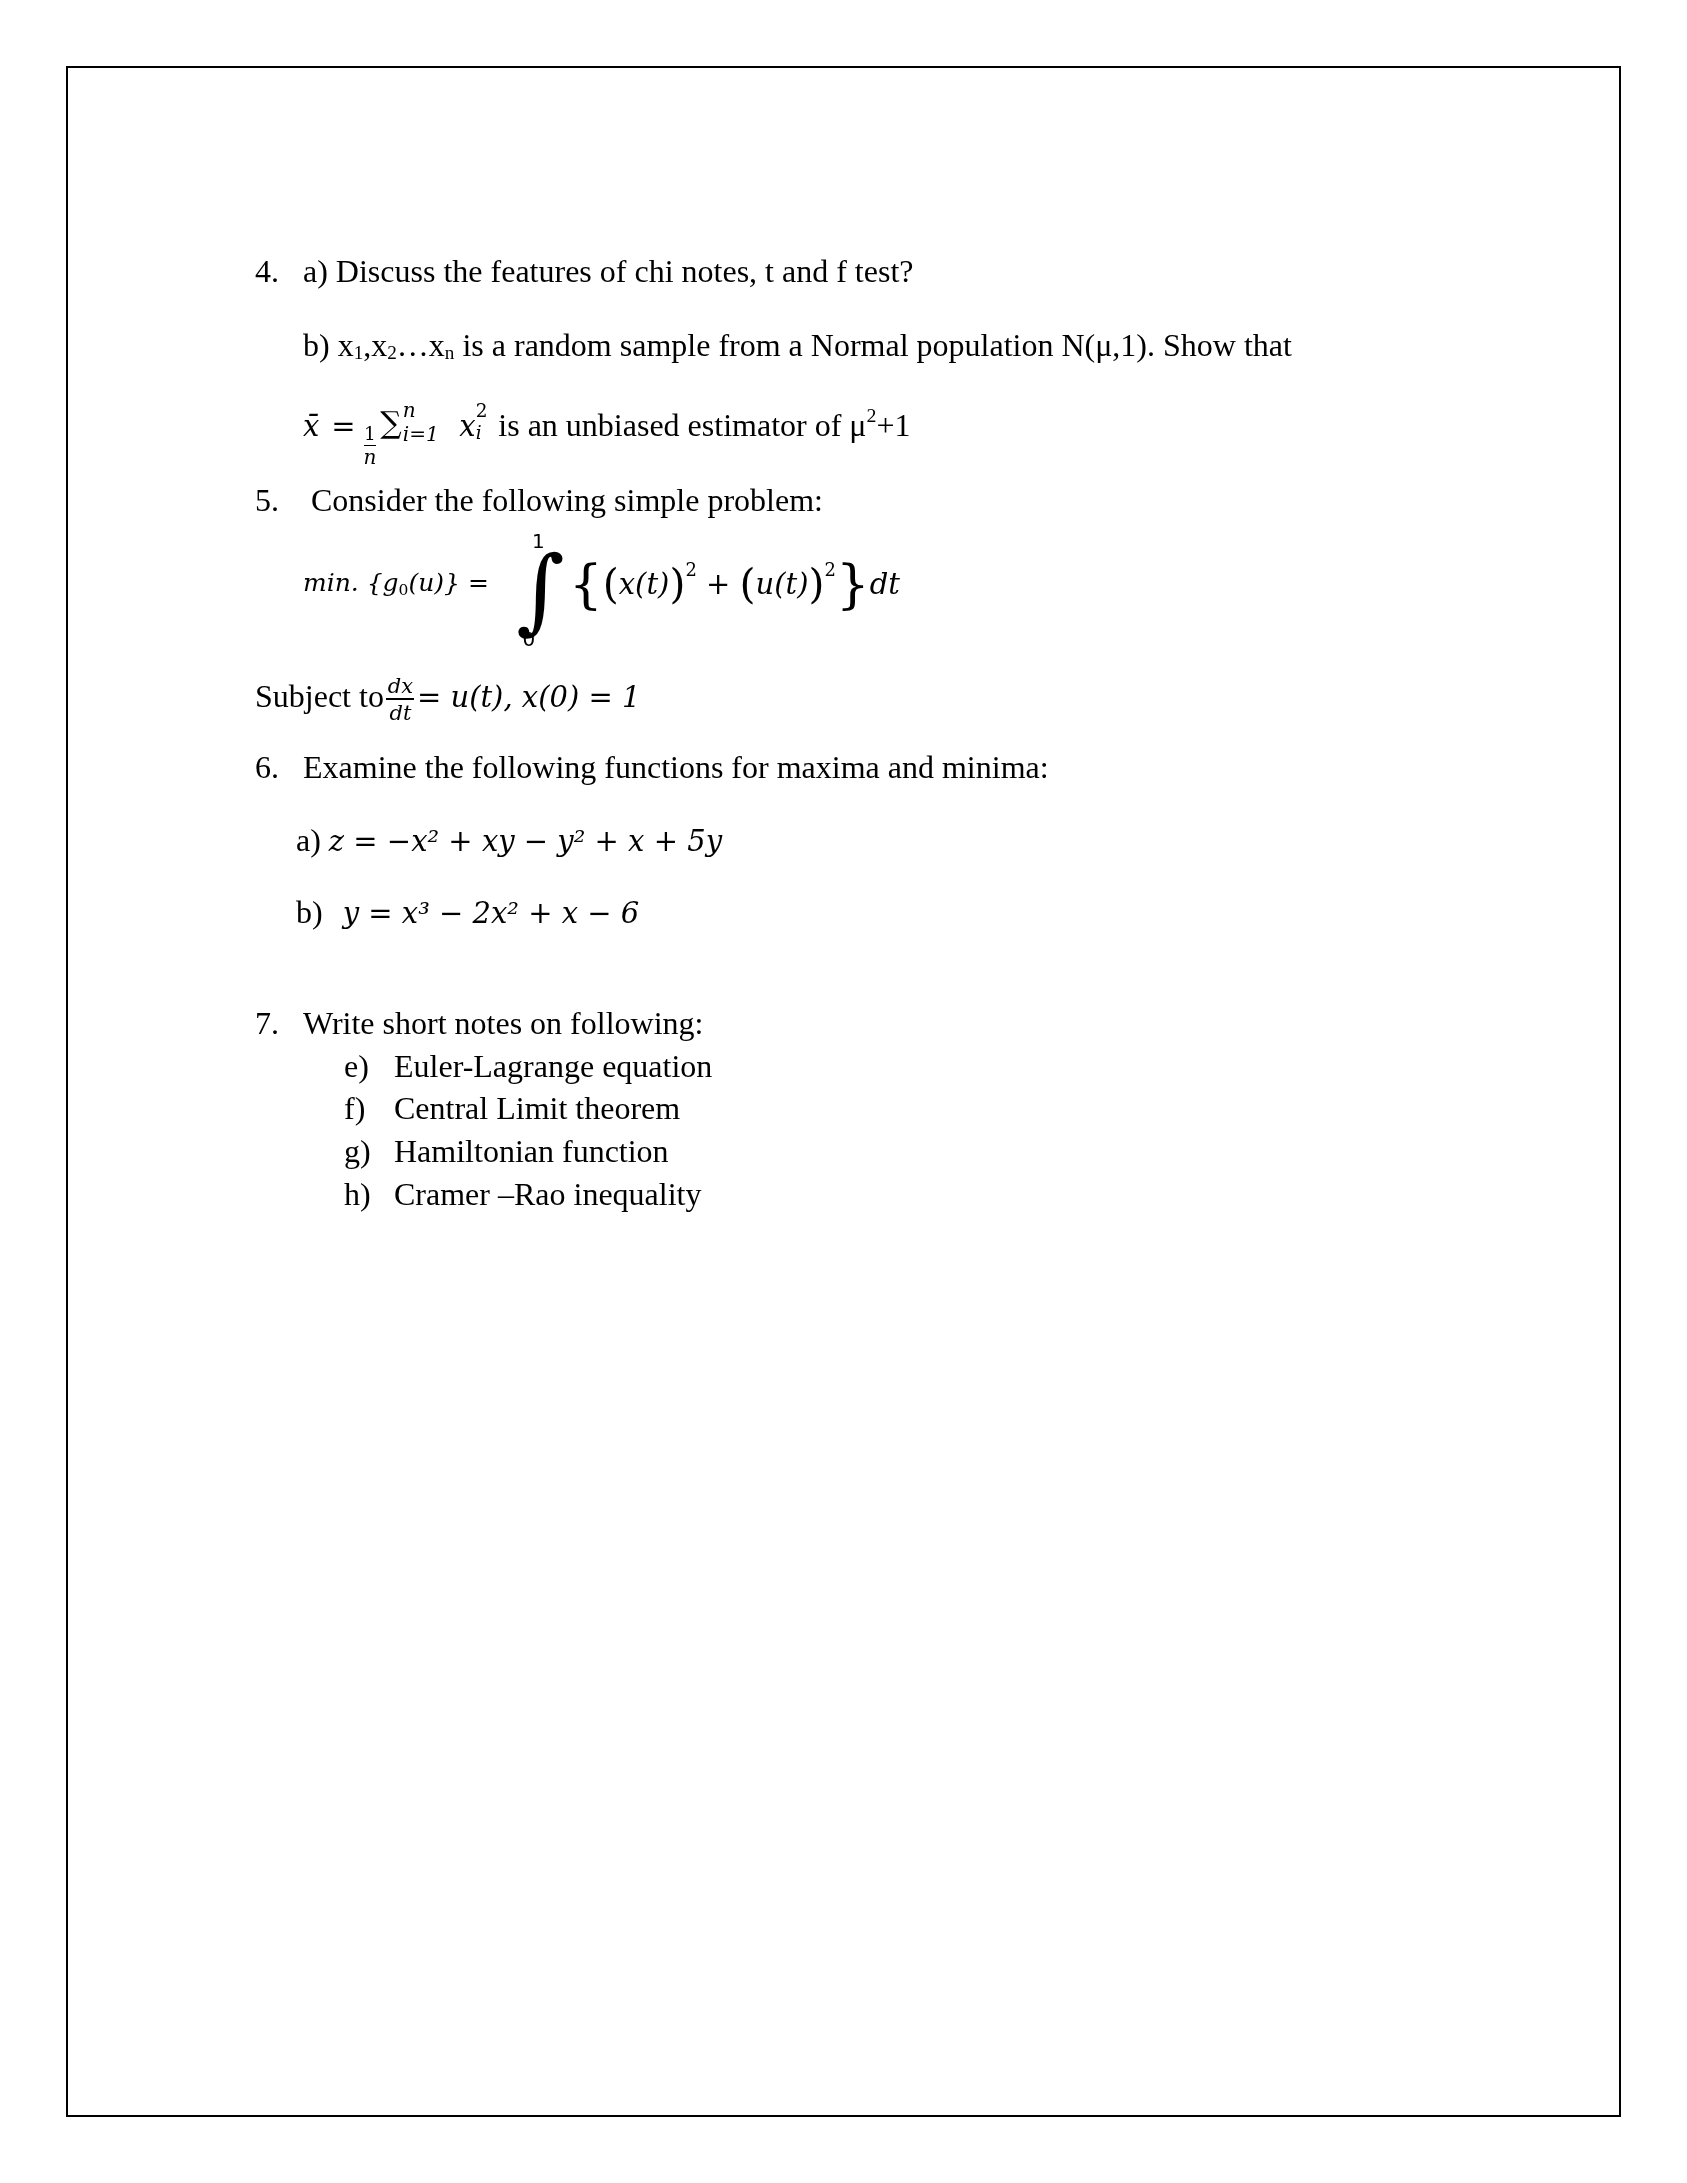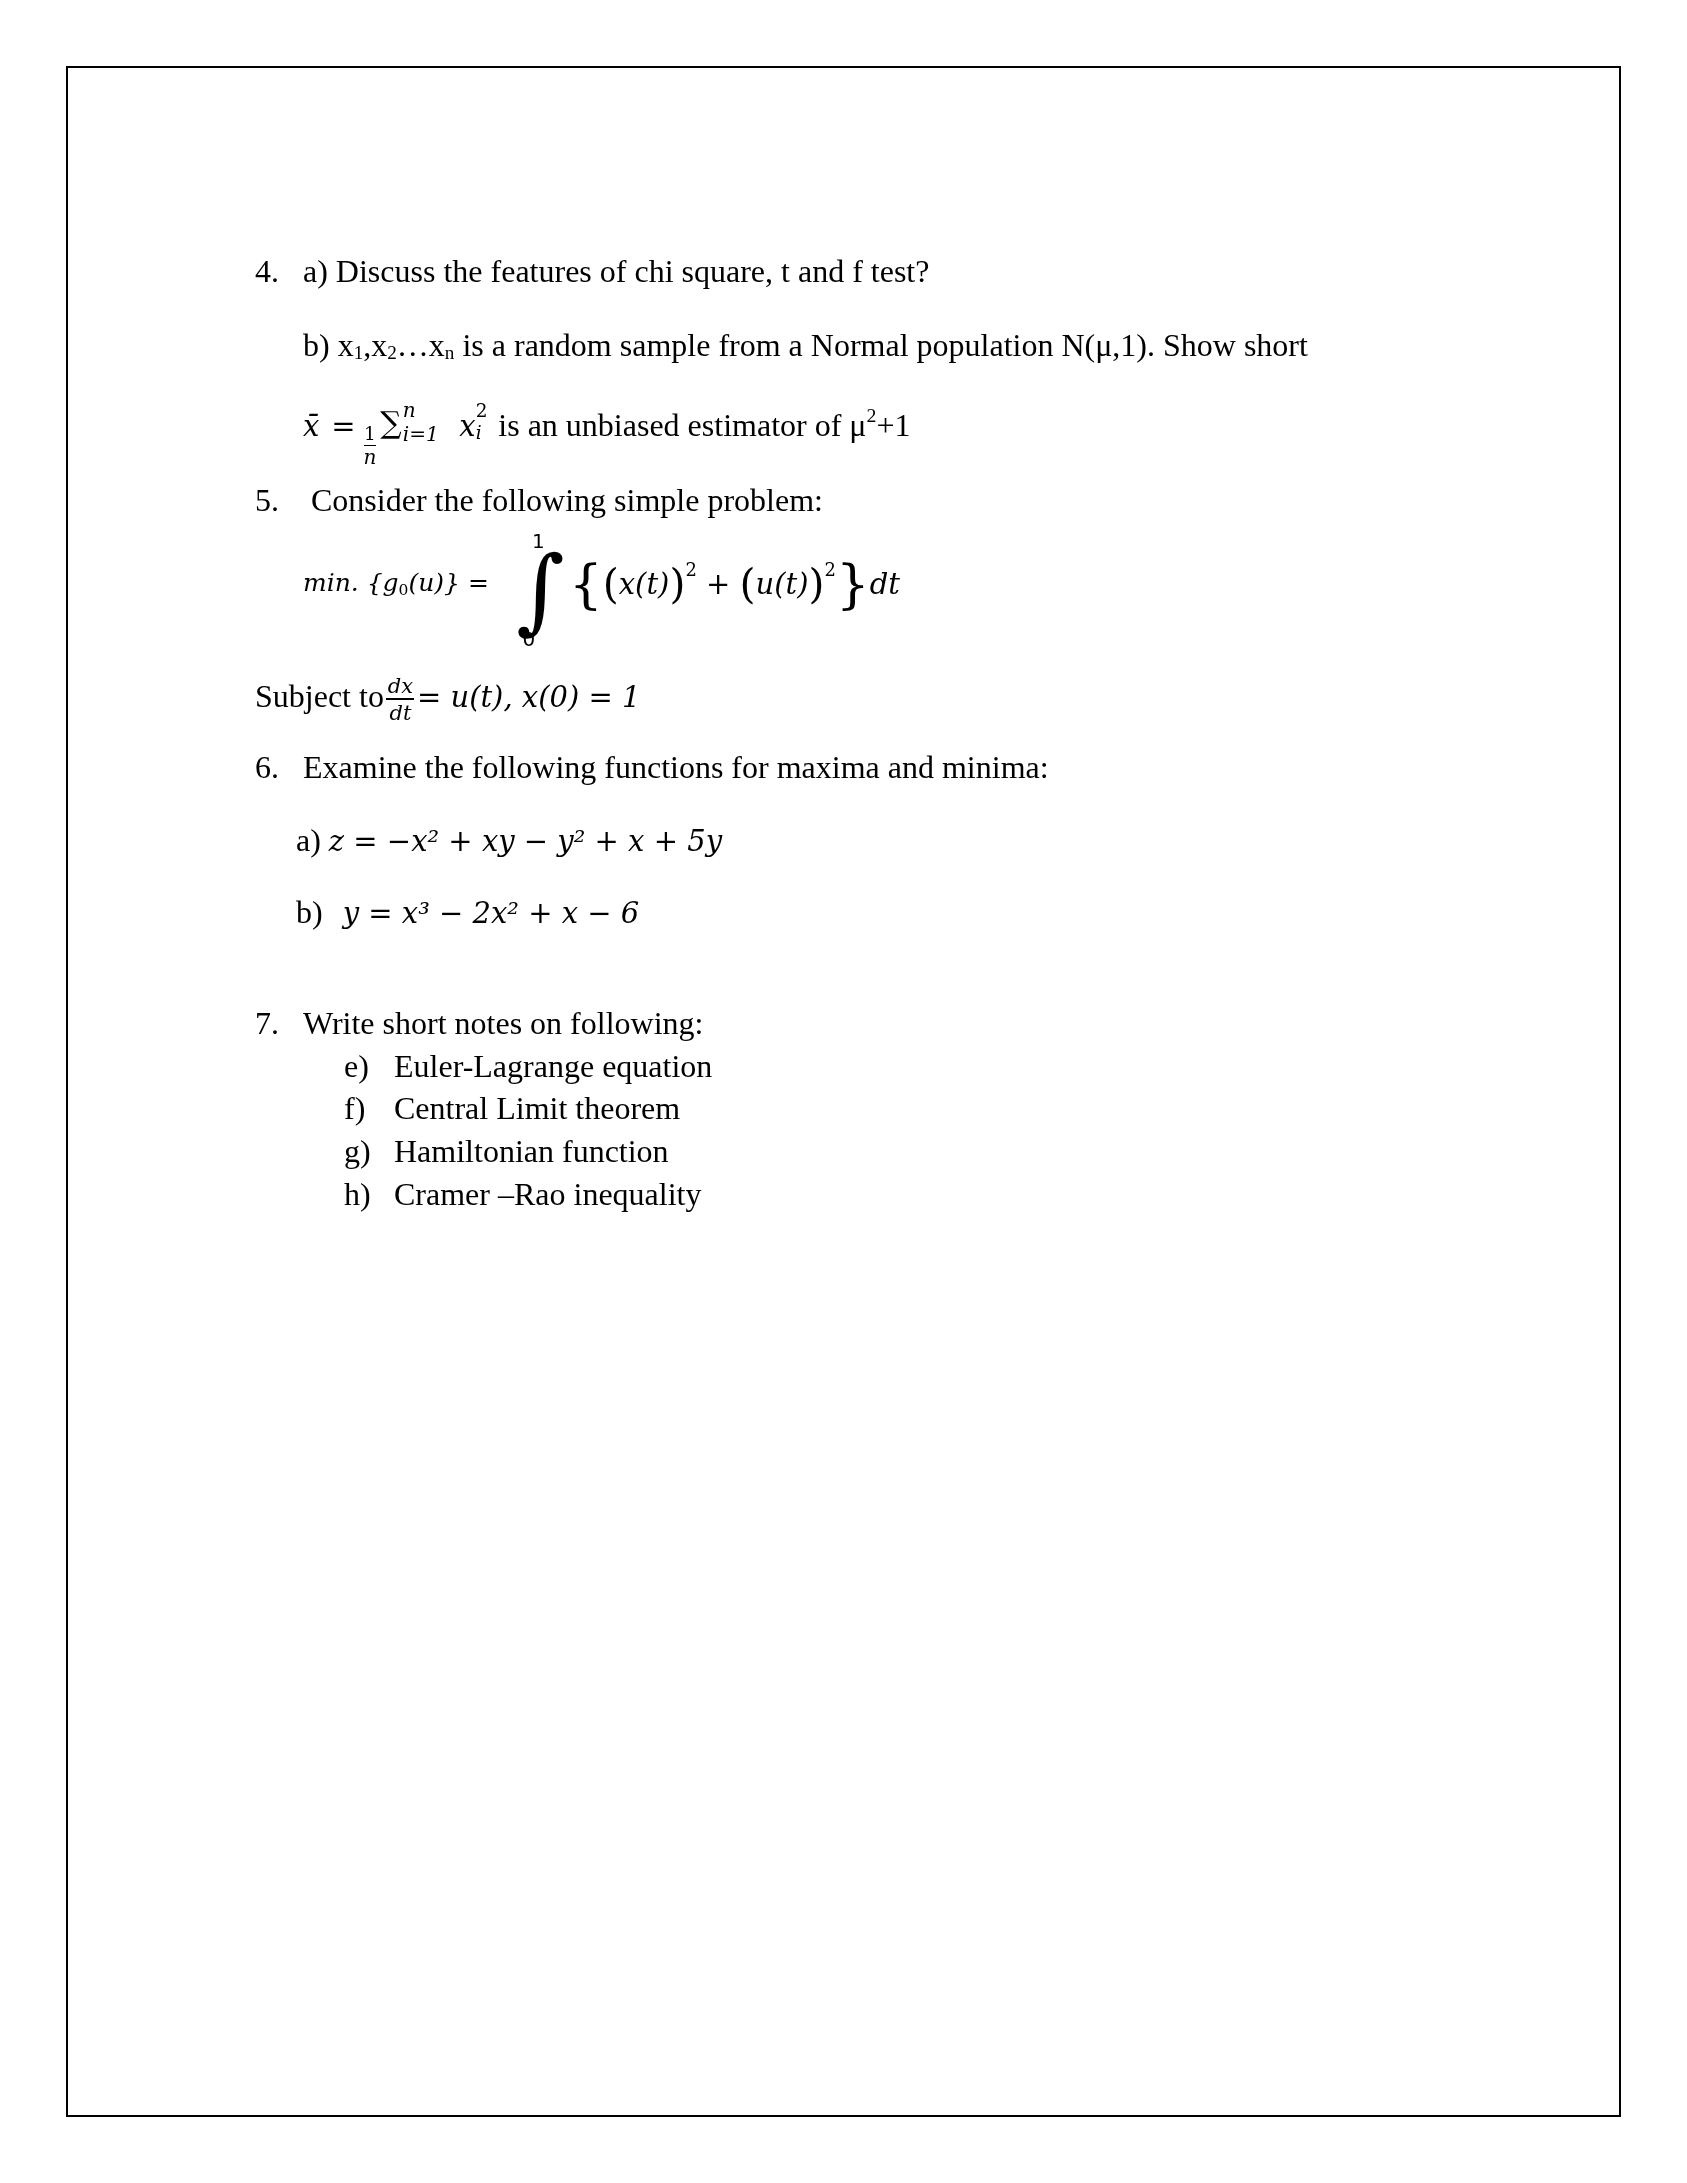--- a/index.html
+++ b/index.html
@@ -27,27 +27,27 @@
   .mid { font-size: 41px; vertical-align: -4px; line-height: 0; font-style: normal; }
 </style>
 </head>
 <body>
 
 <div class="frame"></div>
 
 <div class="num" style="left:255px; top:255px;">4.</div>
 <div class="t" style="left:303px; top:255px;">
   <span>a)</span>
-  <span>Discuss the features of chi square, t and f test?</span>
+  <span>Discuss the features of chi notes, t and f test?</span>
 </div>
 
 <div class="t" style="left:303px; top:329px;">
   <span>b)</span>
   <span><span>x</span><sub class="s" style="font-size:0.6em;vertical-align:-0.15em;">1</sub><span>,</span><span>x</span><sub class="s" style="font-size:0.6em;vertical-align:-0.15em;">2</sub><span>…</span><span>x</span><sub class="s" style="font-size:0.6em;vertical-align:-0.15em;">n</sub></span>
-  <span>is a random sample from a Normal population N(μ,1). Show short</span>
+  <span>is a random sample from a Normal population N(μ,1). Show that</span>
 </div>
 
 <div class="t" style="left:303px; top:409px;">
   <span class="m" style="font-size:29px;">x̄</span>
   <span class="mu" style="font-size:29px; margin:0 4px;">=</span><span class="frac" style="vertical-align:-4px;">
       <span class="n mu" style="font-size:18.5px;">1</span>
       <span class="bar" style="border-top-width:1.3px; width:12px;"></span>
       <span class="n m" style="font-size:20px;">n</span>
     </span><span class="sumwrap m"><span class="sig">∑</span><span class="up">n</span><span class="lo">i=1</span></span><span class="m" style="font-size:29px;">x</span><span style="display:inline-block; position:relative; width:14.6px; height:29px; vertical-align:-4px;"><span class="mu" style="position:absolute; left:0; top:-9.3px; font-size:18.5px;">2</span><span class="m" style="position:absolute; left:0; top:13.2px; font-size:18.5px;">i</span></span>
   <span>is an unbiased estimator of μ</span><sup class="s">2</sup><span>+1</span>

